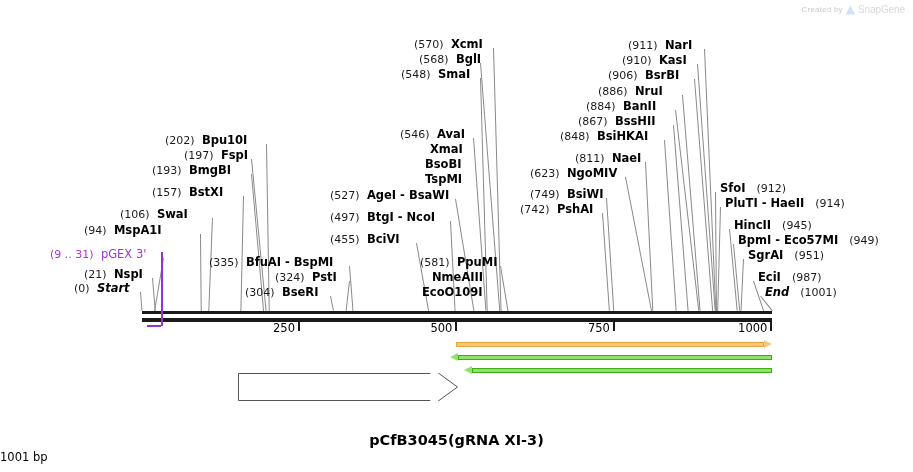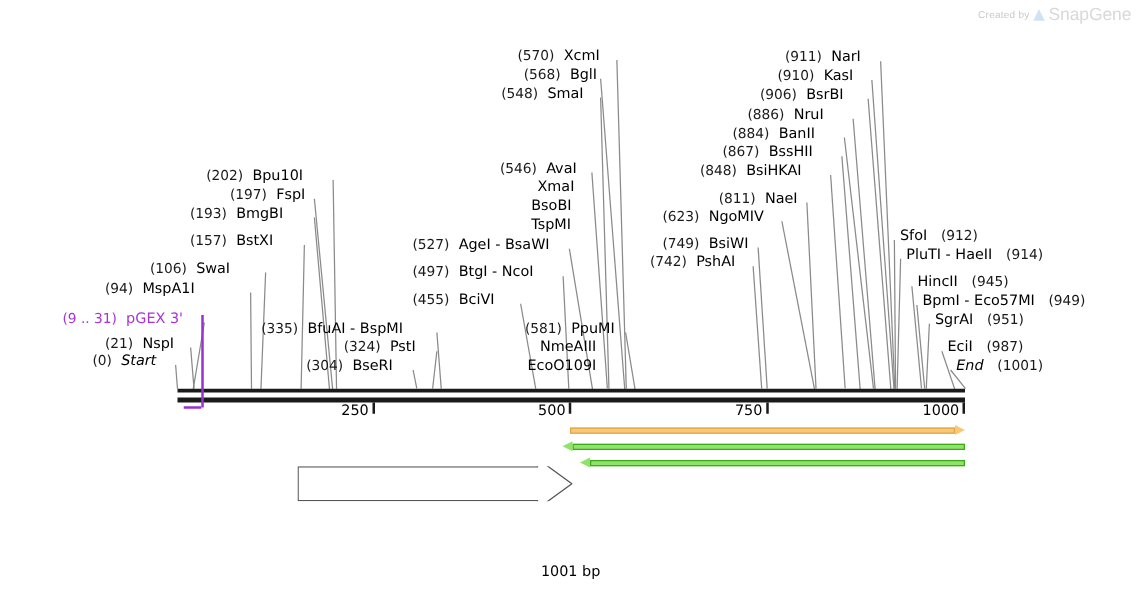--- a/index.html
+++ b/index.html
@@ -6,28 +6,28 @@
   body{
     width:913px;height:472px;background:#ffffff;
     font-family:"DejaVu Sans","Liberation Sans",sans-serif;
     position:relative;overflow:hidden;
   }
   #stage{position:absolute;left:0;top:0;width:913px;height:472px;}
 
   
   .watermark{position:absolute;right:8px;top:3px;display:flex;align-items:center;gap:3px;}
   .wm-text{font-size:8px;color:#c9c9c9;font-family:"Liberation Sans",sans-serif;letter-spacing:.2px;}
-  .wm-brand{font-size:14px;color:#d8d8d8;font-family:"Liberation Sans",sans-serif;letter-spacing:-.1px;}
+  .wm-brand{font-size:10px;color:#d8d8d8;font-family:"Liberation Sans",sans-serif;letter-spacing:-.1px;}
   .wm-mark{color:#cfe3f5;font-size:12px;line-height:1;}
 
   
   .lbl{position:absolute;white-space:nowrap;font-size:11.5px;color:#000;
        font-family:"DejaVu Sans",sans-serif;line-height:12px;}
   .lbl .pos{font-weight:normal;font-size:11px;color:#1a1a1a;}
-  .lbl .nm{font-weight:normal;font-size:11.5px;color:#000;}
+  .lbl .nm{font-weight:bold;font-size:11.5px;color:#000;}
   .lbl .nm.ital{font-style:italic;}
   .lbl.purple .pos,.lbl.purple .nm{color:#a833d6;}
   .lbl.purple .nm{font-weight:normal;}
 
   
   .tick{position:absolute;background:#8a8a8a;width:1px;transform-origin:top center;}
 
   
   .bb-top{position:absolute;background:#1a1a1a;}
   .bb-bot{position:absolute;background:#1a1a1a;}
@@ -46,21 +46,21 @@
 
   
   .promoter{position:absolute;}
   .promoter svg{display:block;}
   .promoter-label{position:absolute;font-size:12.5px;color:#000;
       font-family:"DejaVu Sans",sans-serif;text-align:center;}
 
   
   .title{position:absolute;width:913px;text-align:center;font-weight:bold;
          font-size:14.5px;color:#000;font-family:"DejaVu Sans",sans-serif;}
-  .subtitle{position:absolute;width:913px;text-align:center;
+  .subtitle{position:absolute;width:913px;
          font-size:11.5px;color:#000;font-family:"DejaVu Sans",sans-serif;}
 </style>
 </head>
 <body>
 
 <div id="stage">
 
   <div class="watermark">
     <span class="wm-text">Created by</span>
     <span class="wm-mark">▲</span>
@@ -182,14 +182,15 @@
         <div class="arrow-head" style="left: 0px; border-top: 4.5px solid transparent; border-bottom: 4.5px solid transparent; border-right: 8px solid rgb(143, 226, 106);"></div>
       </div>
     </div>
 
   <div class="promoter" id="promoter-arrow" style="left: 238px; top: 373px;">
       <svg width="220" height="28" viewBox="0 0 220 28">
         <path d="M0.5 0.5 L192 0.5 L192 -6 L219.5 14 L192 34 L192 27.5 L0.5 27.5 Z" fill="#ffffff" stroke="#555555" stroke-width="1"></path>
       </svg>
     </div>
 
+  <div class="title" style="top:432px">pCfB3045(gRNA XI-3)</div>
   <div class="subtitle" style="top:450px">1001 bp</div>
 </div>
 
 </body></html>

